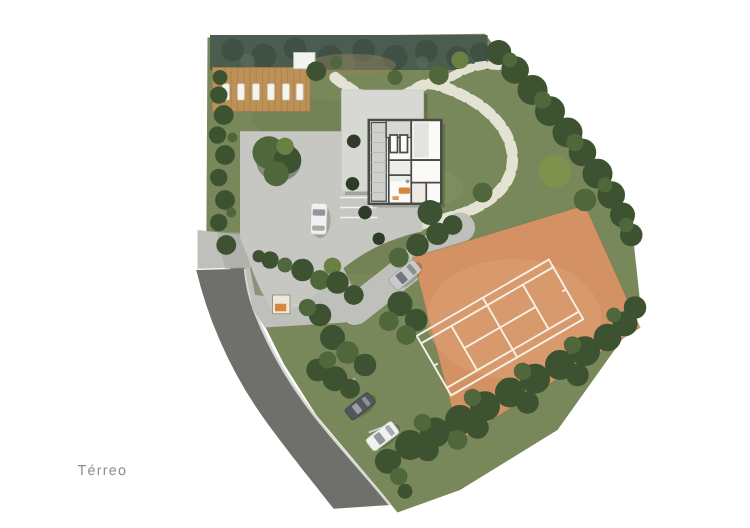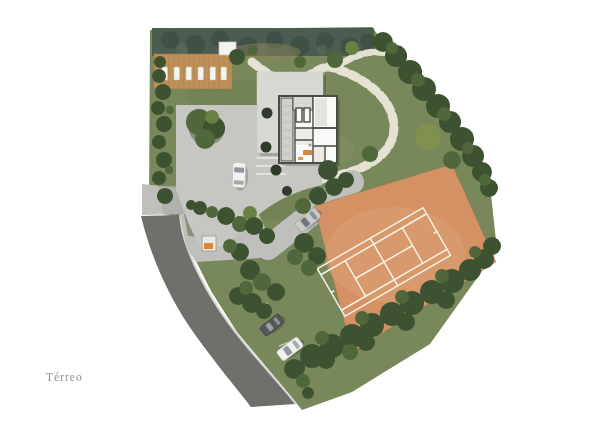--- a/index.html
+++ b/index.html
@@ -1,17 +1,17 @@
 <!DOCTYPE html>
 <html style="--c-background: #ffffff; --c-label: #8f8f8f; --c-lawn: #78885a; --c-lawn_light: #8b9a64; --c-lawn_dark: #5d6e44; --c-tree_dark: #3d5231; --c-tree_mid: #4f673a; --c-tree_light: #6a8043; --c-tree_pale: #80914e; --c-hedge: #4b5c50; --c-hedge_dark: #39493f; --c-deck: #bd9157; --c-deck_line: #a37c47; --c-lounger: #f4f4f1; --c-stone: #e9e7da; --c-plaza: #c6c7c3; --c-paving: #bfc0bc; --c-paving_dark: #a9aaa6; --c-slab: #d7d7d4; --c-wall: #4a4a47; --c-room: #fafaf8; --c-room_gray: #e3e3e0; --c-terrace: #cfcfcb; --c-road: #6f6f6b; --c-curb: #d8d8d3; --c-clay: #d49163; --c-clay_light: #dda377; --c-court_line: #f6f1e6; --c-car_white: #f1f2ef; --c-car_silver: #c9cbca; --c-car_dark: #53565a; --c-glass: #8e979c; --c-accent: #d9863d; --c-shadow: rgba(30,38,22,0.22);"><head>
 <meta charset="utf-8">
 <style>
   html,body{margin:0;padding:0;background:#ffffff;}
   .stage{position:relative;width:585px;height:422px;background:var(--c-background,#ffffff);
-         font-family:Liberation Serif, serif;overflow:hidden;}
+         font-family:Liberation Sans, sans-serif;overflow:hidden;margin-left:16px;}
   svg{position:absolute;left:0;top:0;}
   .plan-label{position:absolute;left:46px;top:371px;font-size:11.5px;font-weight:400;
               color:var(--c-label,#8f8f8f);letter-spacing:1px;}
   .td{fill:var(--c-tree_dark)} .tm{fill:var(--c-tree_mid)} .tl{fill:var(--c-tree_light)}
   .tp{fill:var(--c-tree_pale)} .hx{fill:var(--c-hedge_dark);opacity:.65}
   .stone{stroke:var(--c-stone);fill:none;stroke-linecap:round;}
   .wallline{stroke:var(--c-wall);stroke-width:1.4;fill:none;}
 </style>
 </head>
 <body>

